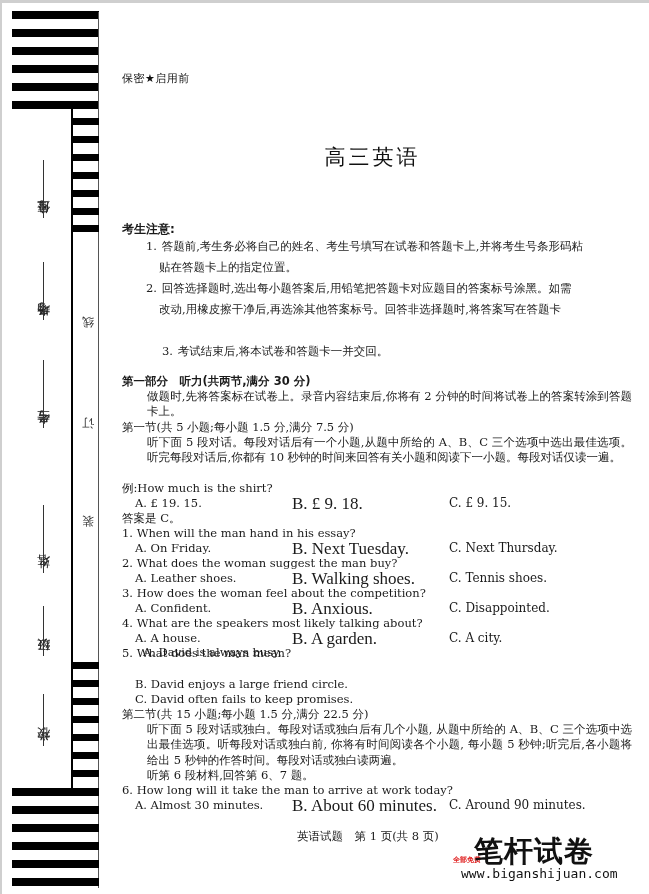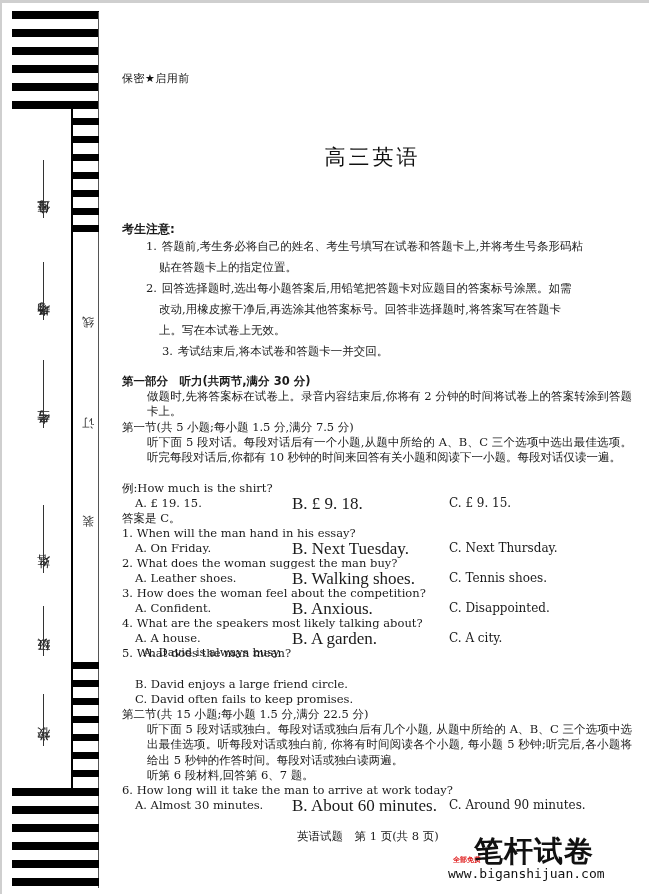--- a/index.html
+++ b/index.html
@@ -41,21 +41,21 @@
   .line.ind { left:147px; }
   .line.opt { left:135px; }
   .optB { position:absolute; left:292px; font-size:17px; line-height:15px; white-space:nowrap;font-family:Liberation Serif, serif; }
   .optC { position:absolute; left:449px; font-size:12px; line-height:15px; white-space:nowrap; }
   .para { position:absolute; left:122px; width:510px; font-size:11.5px; line-height:15.3px; text-align:justify; color:#1a1a1a; }
   .para .first { padding-left:25px; }
 
   .footer { position:absolute; left:297px; top:829px; font-size:11.5px; color:#222; white-space:nowrap; }
   .wm-title { position:absolute; left:474px; top:832px; font-family:"DejaVu Sans", sans-serif; font-size:29px; font-weight:bold; color:#111; letter-spacing:1px; }
   .wm-tag { position:absolute; left:453px; top:855px; font-family:"DejaVu Sans", sans-serif; font-size:7px; color:#e02020; font-weight:bold; }
-  .wm-url { position:absolute; left:448px; top:866px; font-family:"DejaVu Sans Mono", monospace; font-size:13px; color:#111; }
+  .wm-url { position:absolute; left:461px; top:866px; font-family:"DejaVu Sans Mono", monospace; font-size:13px; color:#111; }
 </style>
 </head>
 <body>
 
 <div class="topgray"></div>
 <div class="leftgray"></div>
 
 <div>
   <div class="bar wide" style="top:11px"></div>
   <div class="bar wide" style="top:29px"></div>
@@ -124,21 +124,20 @@
 <div class="title">高三英语</div>
 
 <div class="notice-h">考生注意:</div>
 <div class="notice" style="top:236px;">
   <div><span class="num">1.</span> <span>答题前,考生务必将自己的姓名、考生号填写在试卷和答题卡上,并将考生号条形码粘</span></div>
   <div class="cont">贴在答题卡上的指定位置。</div>
 </div>
 <div class="notice" style="top:278px;">
   <div><span class="num">2.</span> <span>回答选择题时,选出每小题答案后,用铅笔把答题卡对应题目的答案标号涂黑。如需</span></div>
   <div class="cont">改动,用橡皮擦干净后,再选涂其他答案标号。回答非选择题时,将答案写在答题卡</div>
-  <div class="cont">上。写在本试卷上无效。</div>
 </div>
 <div class="notice" style="top:341px;margin-left:16px;">
   <div><span class="num">3.</span> <span>考试结束后,将本试卷和答题卡一并交回。</span></div>
 </div>
 
 <div class="line bold" style="top:374px;">第一部分　听力(共两节,满分 30 分)</div>
 <div class="para" style="top:389px;">
     <div class="first">做题时,先将答案标在试卷上。录音内容结束后,你将有 2 分钟的时间将试卷上的答案转涂到答题卡上。</div>
   </div>
 

